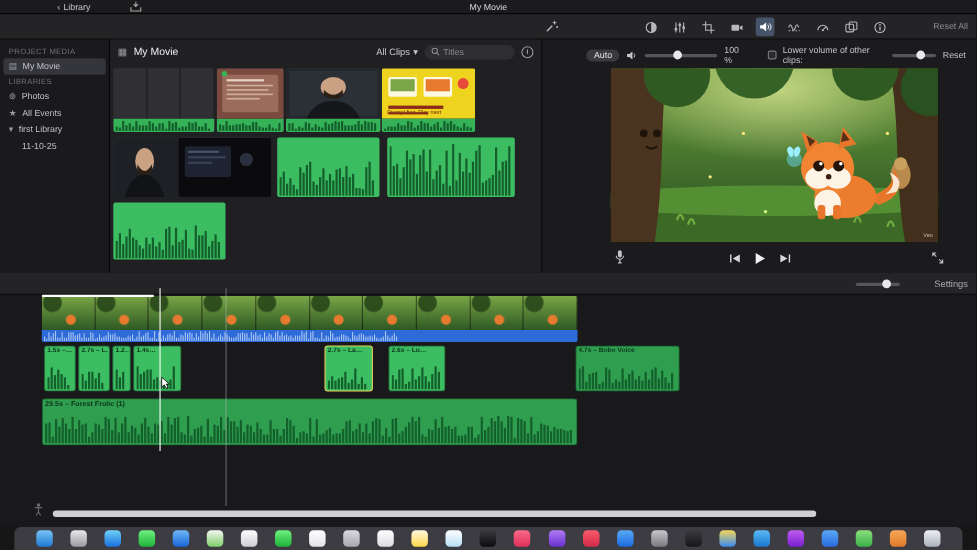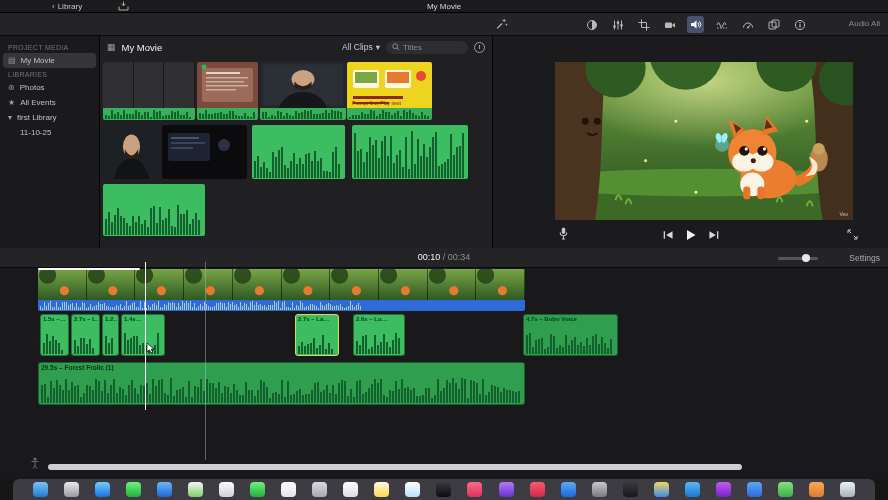--- a/index.html
+++ b/index.html
@@ -195,21 +195,21 @@
           </svg>
       </span>
       <span class="adj-icon">
         <svg class="icon-svg" width="12" height="12" viewBox="0 0 12 12">
             <circle cx="6" cy="6" r="4.6" stroke="#b8b8bc" fill="none"></circle>
             <rect x="5.4" y="5.2" width="1.2" height="3.4" fill="#b8b8bc"></rect>
             <circle cx="6" cy="3.6" r=".8" fill="#b8b8bc"></circle>
           </svg>
       </span>
     </div>
-    <span class="reset-all">Audio All</span>
+    <span class="reset-all">Reset All</span>
   </nav>
 
   <div class="main">
 
     <aside class="sidebar">
       <div class="sb-heading">PROJECT MEDIA</div>
       <div class="sb-item selected">
         <span class="g">▤</span>
         <span>My Movie</span>
       </div>
@@ -535,20 +535,39 @@
             <i style="height:80%"></i>
             <i style="height:35%"></i>
             <i style="height:50%"></i>
             <i style="height:71%"></i>
             <i style="height:47%"></i>
           </div>
       </div>
     </section>
 
     <section class="viewer">
+      <div class="vol-row">
+        <button class="auto-pill">Auto</button>
+        <span>
+          <svg class="icon-svg" width="11" height="9" viewBox="0 0 12 10">
+              <path d="M1 3.5h2.3L6.5 1v8L3.3 6.5H1z" fill="#c4c4c8"></path>
+              <path d="M8 3a3 3 0 010 4" stroke="#c4c4c8" fill="none"></path>
+            </svg>
+        </span>
+        <span class="slider s1">
+            <span class="knob"></span>
+          </span>
+        <span>100 %</span>
+        <span class="checkbox"></span>
+        <span>Lower volume of other clips:</span>
+        <span class="slider s2">
+            <span class="knob"></span>
+          </span>
+        <button class="reset-link">Reset</button>
+      </div>
 
       <div class="preview">
         <svg class="icon-svg" width="100%" height="100%" viewBox="0 0 296 160" preserveAspectRatio="none">
           <defs>
             <linearGradient id="bgv" x1="0" y1="0" x2="0" y2="1">
               <stop offset="0" stop-color="#6f9a3d"></stop>
                 <stop offset=".45" stop-color="#4c7a30"></stop>
                 <stop offset="1" stop-color="#274d1e"></stop>
             </linearGradient>
             <radialGradient id="glow" cx=".5" cy=".3" r=".6">
@@ -629,25 +648,20 @@
         <span class="fs-wrap">
           <svg class="icon-svg" width="11" height="11" viewBox="0 0 11 11">
               <path d="M1 4V1h3M10 7v3H7M1 1l3.2 3.2M10 10 6.8 6.8" stroke="#c4c4c8" fill="none"></path>
             </svg>
         </span>
       </div>
     </section>
   </div>
 
   <div class="tl-header">
-    <div class="timecode">
-      <span class="cur">00:10</span>
-      <span>/</span>
-      <span>00:34</span>
-    </div>
     <span class="slider zoom-slider">
         <span class="knob"></span>
       </span>
     <span class="settings-label">Settings</span>
   </div>
 
   <div class="timeline">
     <div class="filmstrip">
         <div class="fs-frame"></div>
         <div class="fs-frame"></div>

